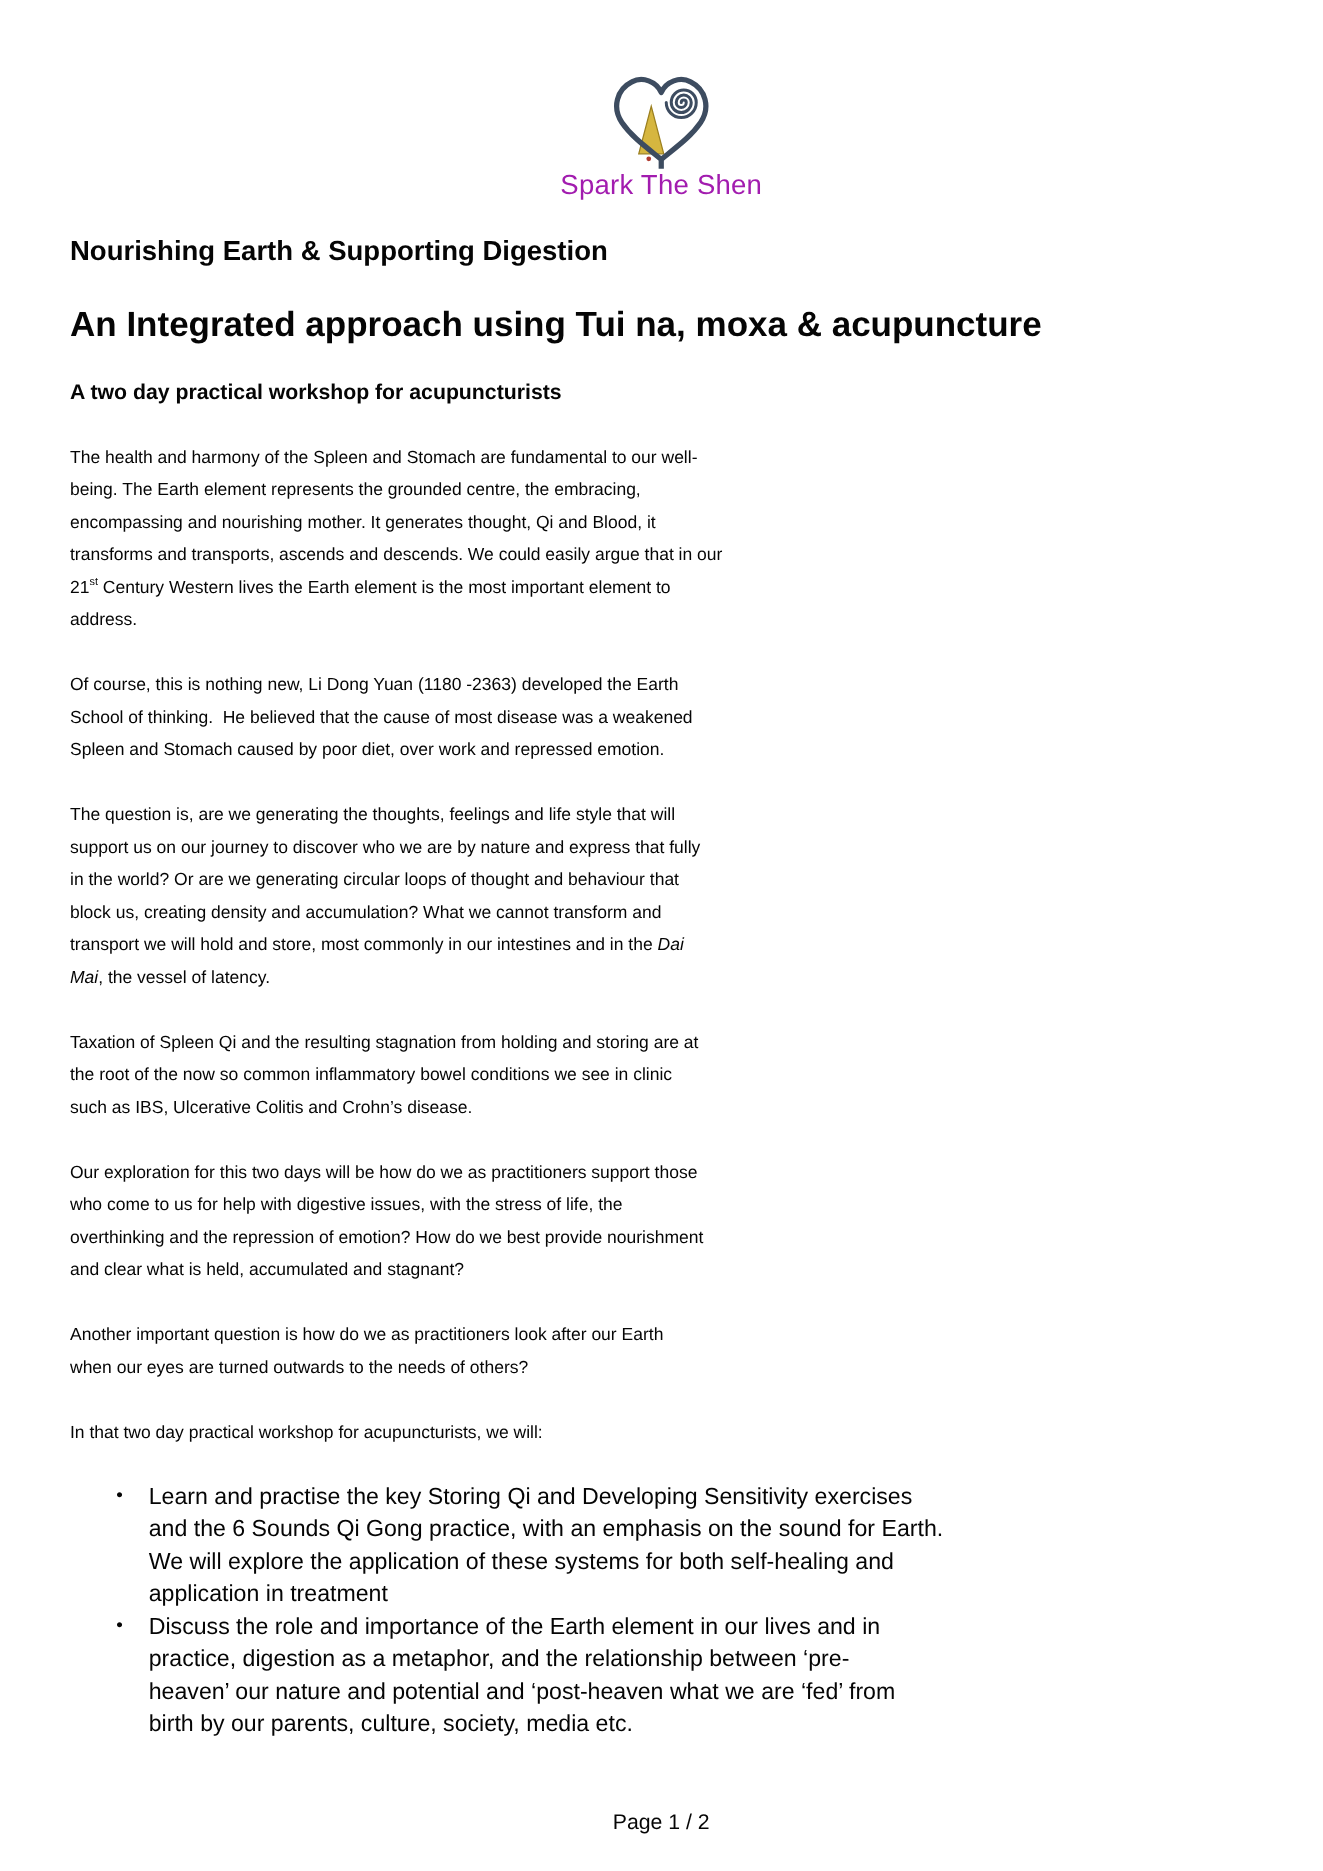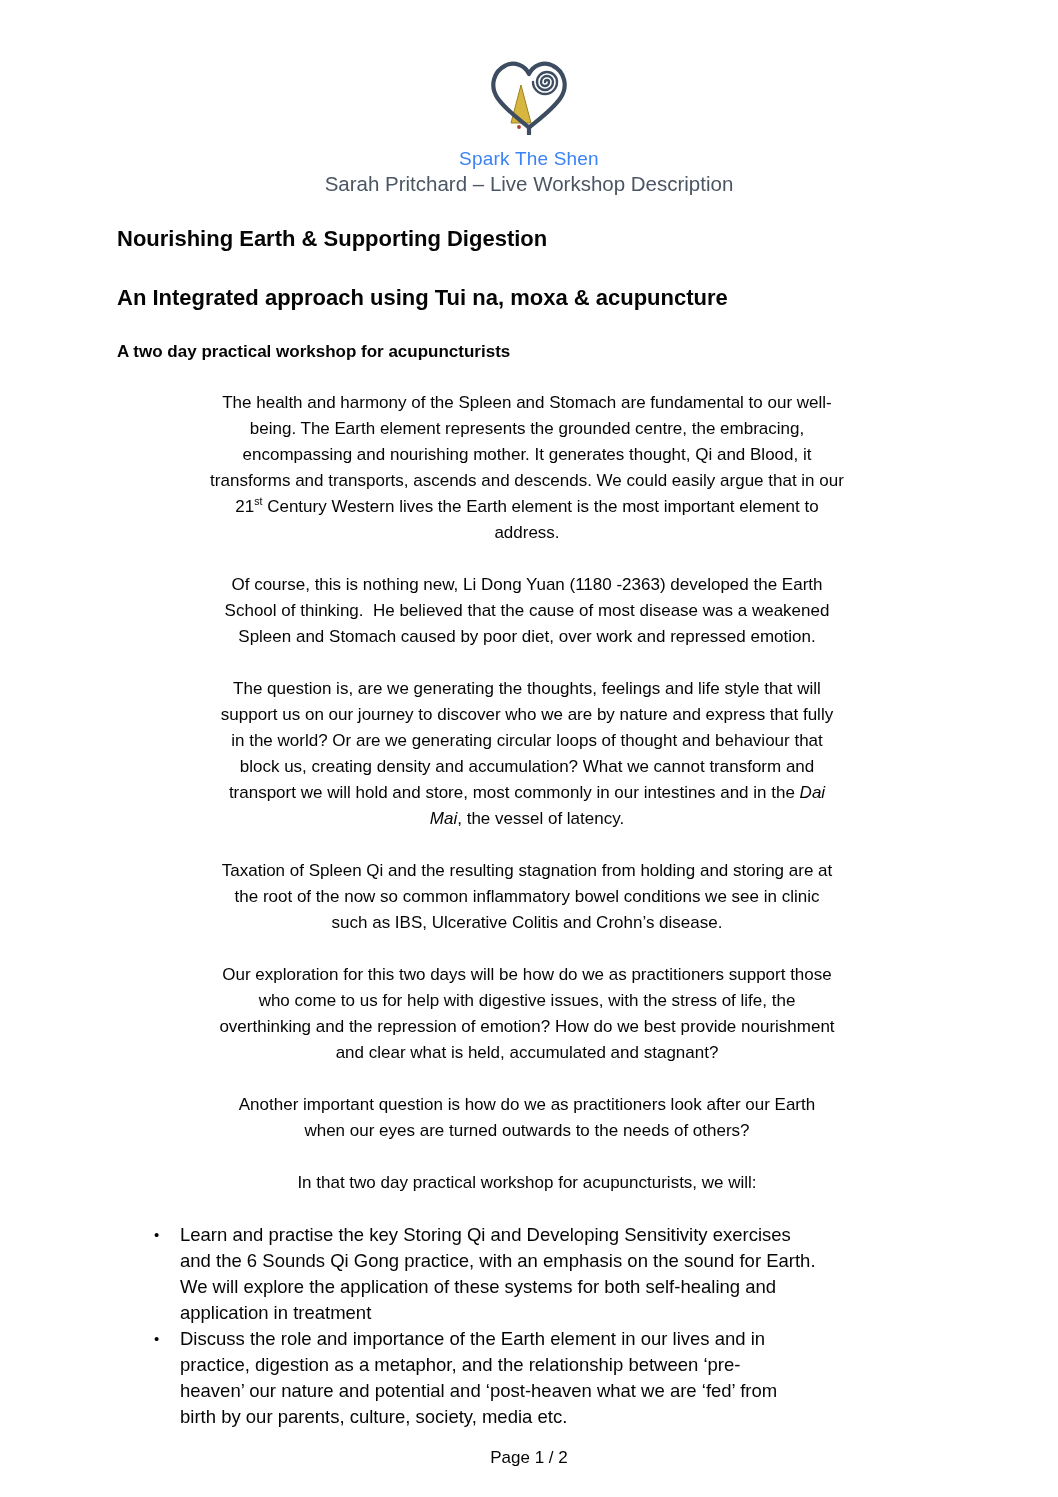--- a/index.html
+++ b/index.html
@@ -7,37 +7,36 @@
     position:relative;
     width:1058px;height:1497px;
     background:#ffffff;
     font-family:"Liberation Sans", sans-serif;
     color:#050505;
     overflow:hidden;
   }
   header{ text-align:center; padding-top:61px; }
   .logo{ display:block; margin:0 auto; width:86px; height:74px; }
   .brand{
-    font-size:19px; line-height:22px; color:#3b82f6; margin-top:13px;
+    font-size:22px; line-height:22px; color:#a21caf; margin-top:2px;
     letter-spacing:0.2px;
   }
   .doc-title{
     font-size:20.5px; line-height:26px; color:#4b5664; margin-top:1px;
   }
-  main{ padding:0 109px 0 117px; }
+  main{ padding:0 109px 0 56px; }
   h1,h2,h3{ font-weight:bold; color:#050505; }
   h1{ font-size:22px;   line-height:28px; margin:28px 0 0 0; }
-  h2{ font-size:22px; line-height:29px; margin:30px 0 0 0; }
+  h2{ font-size:28px; line-height:29px; margin:30px 0 0 0; }
   h3{ font-size:17px; line-height:24px; margin:28px 0 0 0; }
   p.para{
-    font-size:17px; line-height:26px;
+    font-size:14px; line-height:26px;
     margin:26px 0 0 0;
     white-space:pre-wrap;
     max-width:820px;
-    text-align:center;
   }
   sup{ font-size:62%; vertical-align:super; line-height:0; }
   em{ font-style:italic; }
   ul.topics{ list-style:none; margin:26px 0 0 0; padding:0; }
   ul.topics li{
     display:flex; align-items:flex-start;
     font-size:18.5px; line-height:26px;
   }
   ul.topics .marker{
     flex:0 0 auto;
@@ -60,21 +59,20 @@
 
       <polygon points="35,24 25,62 45,62" fill="#d6b63f" stroke="#9c8020" stroke-width="1"></polygon>
 
       <circle cx="33" cy="66" r="1.9" fill="#b03a2e"></circle>
 
       <path d="M43 13 C39 4 28 0 19.5 4.5 C7.5 10.5 3.5 25 11.5 37 C19 48 30 56 43 66.5 C56 56 67 48 74.5 37 C82.5 25 78.5 10.5 66.5 4.5 C58 0 47 4 43 13 Z M43 66.5 L43 73.5" fill="none" stroke="#3d4c60" stroke-width="4.2" stroke-linecap="round" stroke-linejoin="round"></path>
 
       <path d="M59 21 a2 2 0 0 1 4 0 a4 4 0 0 1 -8 0 a6 6 0 0 1 12 0 a8 8 0 0 1 -16 0 a10 10 0 0 1 20 0 a12 12 0 0 1 -24 0" fill="none" stroke="#3d4c60" stroke-width="2.4" stroke-linecap="round"></path>
     </svg>
     <div class="brand">Spark The Shen</div>
-    <div class="doc-title">Sarah Pritchard – Live Workshop Description</div>
   </header>
 
   <main>
     <h1>Nourishing Earth &amp; Supporting Digestion</h1>
     <h2>An Integrated approach using Tui na, moxa &amp; acupuncture</h2>
     <h3>A two day practical workshop for acupuncturists</h3>
 
     <p class="para"><span>The health and harmony of the Spleen and Stomach are fundamental to our well-
 being. The Earth element represents the grounded centre, the embracing,
 encompassing and nourishing mother. It generates thought, Qi and Blood, it

